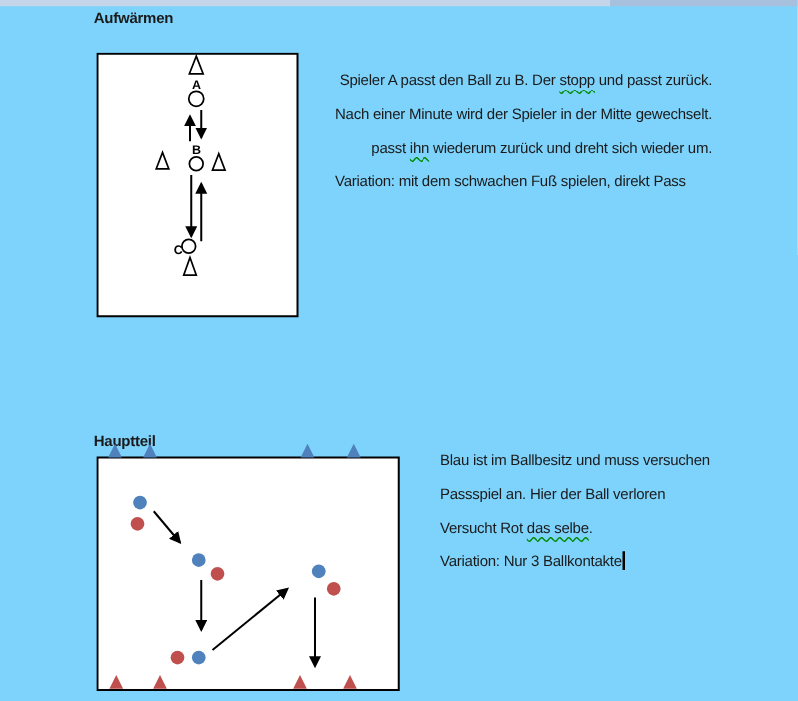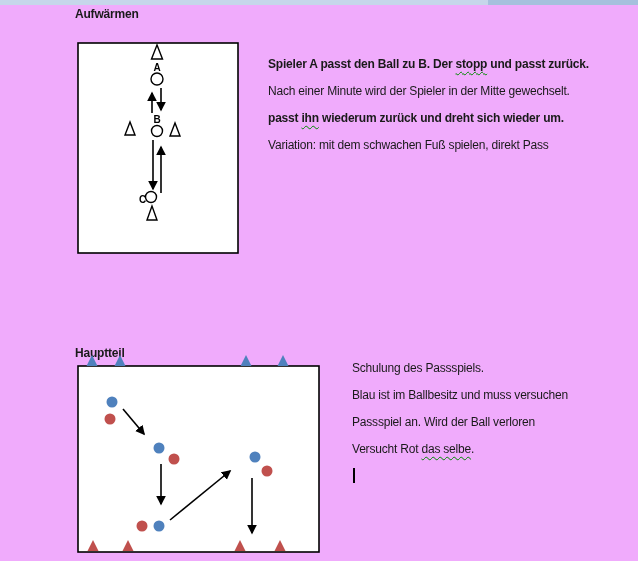--- a/index.html
+++ b/index.html
@@ -1,19 +1,19 @@
 <!DOCTYPE html>
 <html style="--accent-blue: #4f81bd; --accent-red: #c0504d; --squiggle: #008a00; --topbar-left: #c6d6ea; --topbar-right: #a6c0dd;"><head>
 <meta charset="utf-8">
 <style>
   html,body{margin:0;padding:0;}
   .page{
     position:relative;
     width:638px;height:561px;
-    background:#f0abfc;
+    background:#7dd3fc;
     font-family:"Liberation Sans", sans-serif;
     color:#1a1a1a;
     overflow:hidden;
   }
   .topbar{
     position:absolute;top:0;left:0;width:638px;height:5px;
     background:linear-gradient(90deg, var(--topbar-left) 0 76.5%, var(--topbar-right) 76.5% 100%);
   }
   .heading{
     position:absolute;left:75px;
@@ -27,21 +27,21 @@
   #diagram-warmup{left:77px;top:42px;}
   #diagram-main{left:77px;top:352px;}
   .textblock{
     position:absolute;
     font-size:12px;letter-spacing:-0.2px;
     white-space:nowrap;
   }
   #warmup-text{left:268px;top:51px;}
   #main-text{left:352px;top:355px;}
   .tline{height:27px;line-height:27px;}
-  .tline.bold{font-weight:bold;}
+  .tline.bold{font-weight:normal;text-align:right;}
   .squiggle{
     text-decoration:underline;
     text-decoration-style:wavy;
     text-decoration-color:var(--squiggle);
     text-decoration-thickness:1px;
     text-underline-offset:2.5px;
   }
   .caret{
     display:inline-block;
     width:1.5px;height:15px;
@@ -132,20 +132,19 @@
     <circle class="fill-red" cx="65" cy="174" r="5.5"></circle>
     <circle class="fill-blue" cx="82" cy="174" r="5.5"></circle>
     <line class="stroke-blk" x1="93" y1="168" x2="153" y2="119" stroke-width="1.6" marker-end="url(#ah2)"></line>
 
     <circle class="fill-blue" cx="178" cy="105" r="5.5"></circle>
     <circle class="fill-red" cx="190" cy="119" r="5.5"></circle>
     <line class="stroke-blk" x1="175" y1="126" x2="175" y2="181" stroke-width="1.6" marker-end="url(#ah2)"></line>
   </svg>
 
   <div id="main-text" class="textblock">
-      <div class="tline"><span>Schulung des Passspiels.</span></div>
       <div class="tline"><span>Blau ist im Ballbesitz und muss versuchen</span></div>
-      <div class="tline"><span>Passspiel an. Wird der Ball verloren</span></div>
+      <div class="tline"><span>Passspiel an. Hier der Ball verloren</span></div>
       <div class="tline"><span>Versucht Rot </span><span class="squiggle">das selbe</span><span>.</span></div>
-      <div class="tline"><span class="caret"></span></div>
+      <div class="tline"><span>Variation: Nur 3 Ballkontakte</span><span class="caret"></span></div>
     </div>
 
 </div>
 
 </body></html>

